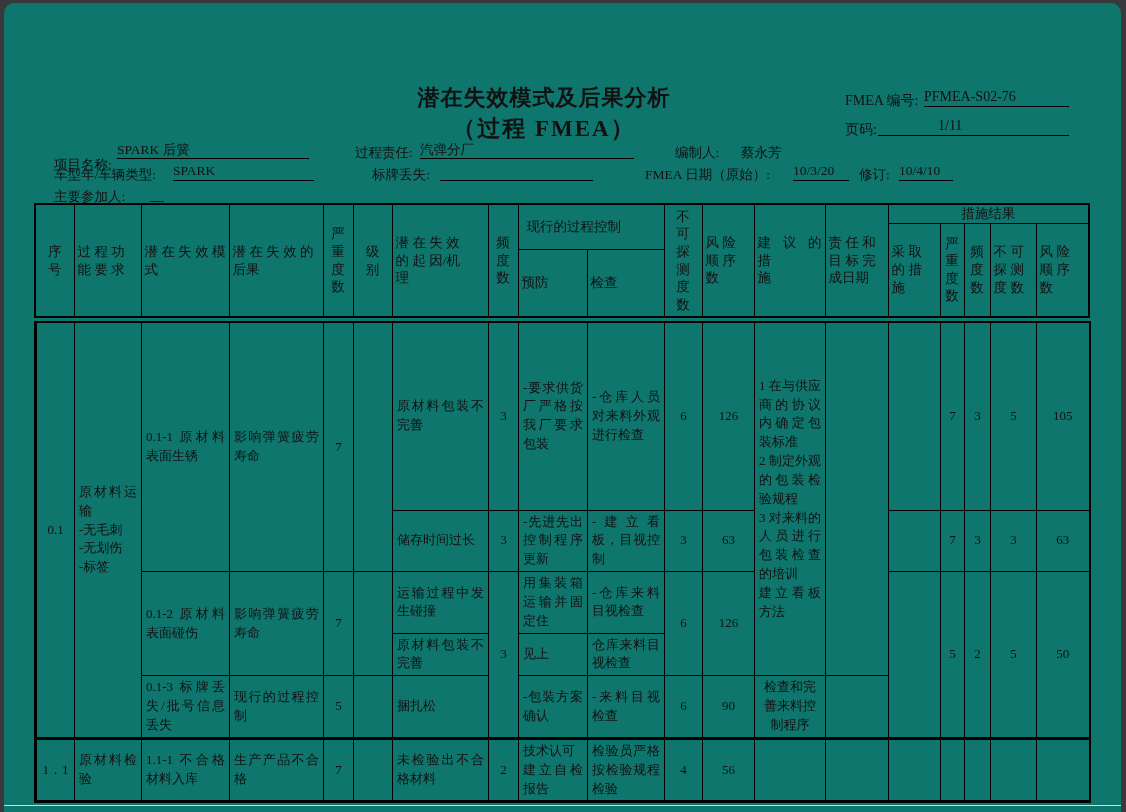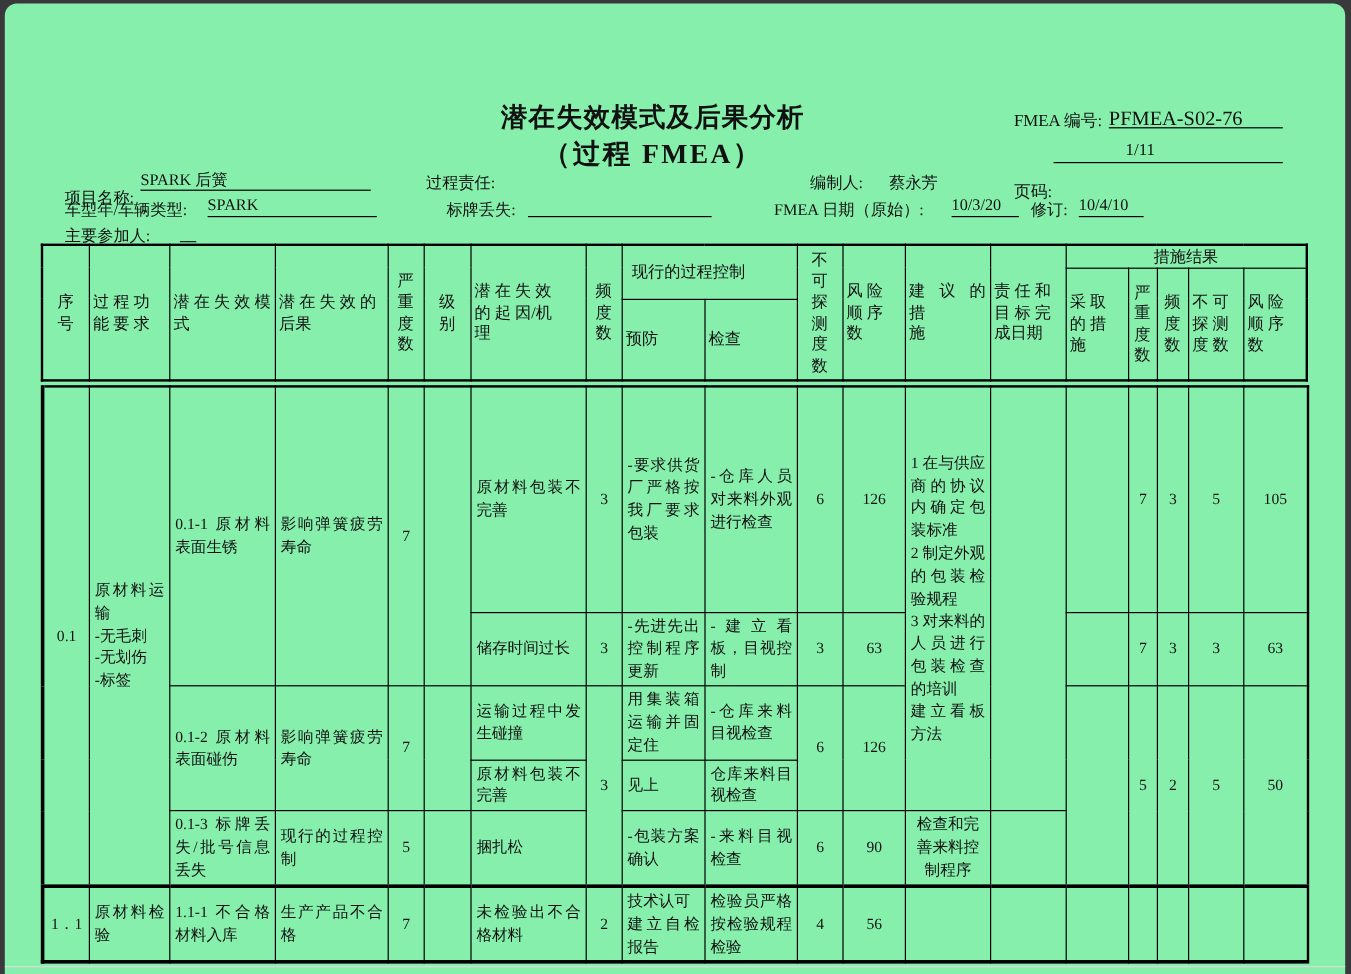--- a/index.html
+++ b/index.html
@@ -1,17 +1,17 @@
 <!DOCTYPE html>
 <html><head>
 <meta charset="utf-8">
 <style>
   html,body{margin:0;padding:0;width:1126px;height:812px;overflow:hidden;
     background:#39393b;font-family:"Liberation Serif","DejaVu Serif",serif;color:#111;}
-  .page{position:absolute;left:4px;top:3px;width:1117px;height:809px;background:#86efac;
+  .page{position:absolute;left:4px;top:3px;width:1117px;height:809px;background:#0f766e;
     border-radius:10px 10px 0 0;}
   .page-edge{position:absolute;left:0;right:0;top:802px;height:1px;background:#d9d9d9;}
   .abs{position:absolute;white-space:nowrap;}
   .title{font-size:22px;font-weight:bold;letter-spacing:1px;text-align:center;width:420px;}
   .subtitle{font-size:23px;font-weight:bold;text-align:center;width:420px;letter-spacing:2px;}
   .lbl{font-size:13.5px;}
   .hlbl{font-size:14px;}
   .uv{display:inline-block;border-bottom:1.5px solid #000;font-size:13.5px;height:17px;
     vertical-align:bottom;}
   .tblwrap{position:absolute;left:30px;top:200px;width:1054px;}
@@ -29,28 +29,29 @@
 </style>
 </head>
 <body>
 
 <div class="page">
 
   <div class="abs title" style="left:330px;top:80px;">潜在失效模式及后果分析</div>
   <div class="abs subtitle" style="left:330px;top:110px;">（过程 FMEA）</div>
 
   <div class="abs hlbl" style="left:841px;top:89px;">FMEA 编号:</div>
-  <div class="abs uv" style="left:920px;top:86px;width:145px;font-size:17px;">PFMEA-S02-76</div>
-
-  <div class="abs hlbl" style="left:841px;top:118px;margin-top:30px;">页码:</div>
+  <div class="abs uv" style="left:920px;top:86px;width:145px;font-size:14px;">PFMEA-S02-76</div>
+
+  <div class="abs hlbl" style="left:841px;top:118px;">页码:</div>
   <div class="abs uv" style="left:874px;top:115px;width:131px;padding-left:60px;font-size:14px;">1/11</div>
 
   <div class="abs lbl" style="left:50px;top:153px;">项目名称:</div>
   <div class="abs uv" style="left:113px;top:138px;width:192px;">SPARK 后簧</div>
   <div class="abs lbl" style="left:351px;top:141px;">过程责任:</div>
+  <div class="abs uv" style="left:416px;top:138px;width:214px;">汽弹分厂</div>
   <div class="abs lbl" style="left:671px;top:141px;">编制人:</div>
   <div class="abs lbl" style="left:737px;top:141px;">蔡永芳</div>
 
   <div class="abs lbl" style="left:50px;top:163px;">车型年/车辆类型:</div>
   <div class="abs uv" style="left:169px;top:160px;width:141px;">SPARK</div>
   <div class="abs lbl" style="left:368px;top:163px;">标牌丢失:</div>
   <div class="abs uv" style="left:436px;top:160px;width:153px;"></div>
   <div class="abs lbl" style="left:641px;top:163px;">FMEA 日期（原始）:</div>
   <div class="abs uv" style="left:789px;top:160px;width:56px;">10/3/20</div>
   <div class="abs lbl" style="left:855px;top:163px;">修订:</div>

